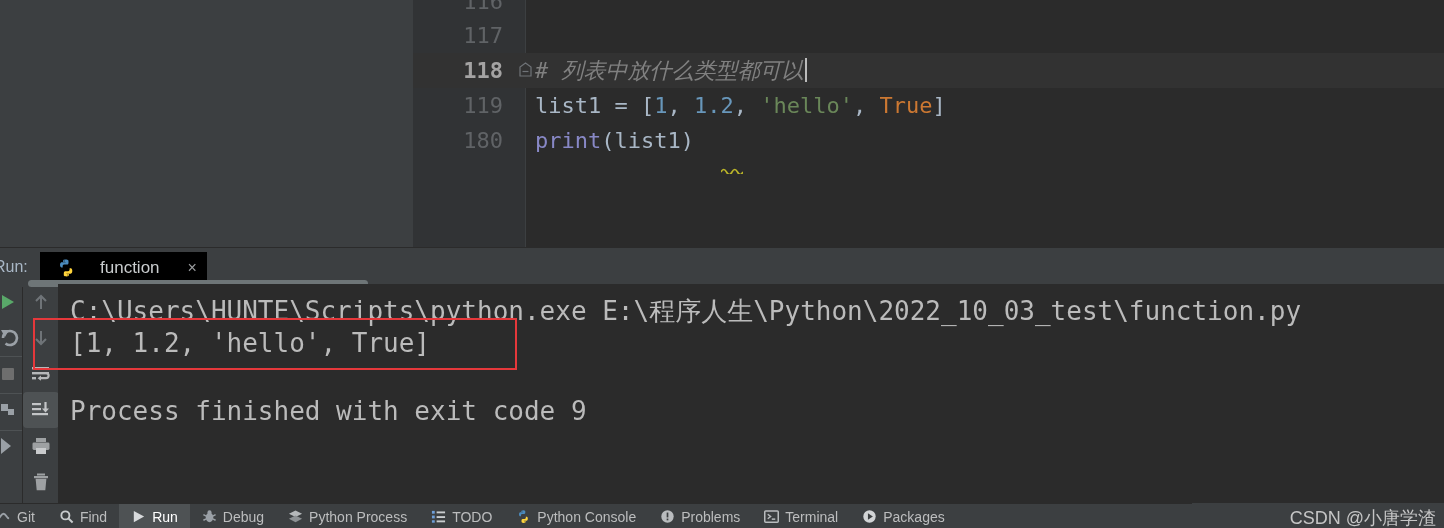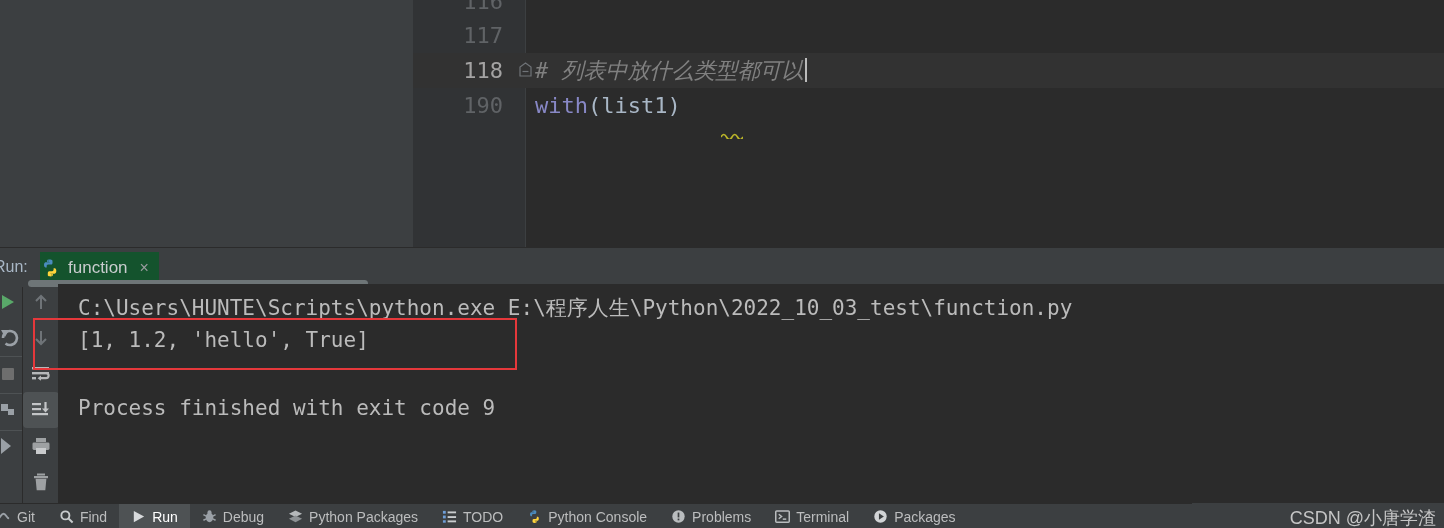--- a/index.html
+++ b/index.html
@@ -30,21 +30,21 @@
     position:absolute;left:112px;top:0;width:1px;height:247px;
     background:#3c3f41;
   }
   .code-rows{position:absolute;left:0;top:0;right:0;height:281px;}
   .row{
     position:relative;height:35px;line-height:35px;
     font-family:"DejaVu Sans Mono","Liberation Mono",monospace;
     font-size:22px;white-space:pre;
   }
   .row.current{background:#323232;}
-  .row.current .lineno{color:#a4a3a3;font-weight:normal;}
+  .row.current .lineno{color:#a4a3a3;font-weight:bold;}
   .lineno{
     position:absolute;left:0;top:0;width:90px;text-align:right;
     color:#606366;font-size:22px;
     font-family:"DejaVu Sans Mono","Liberation Mono",monospace;
   }
   .codetext{
     position:absolute;left:122px;top:0;color:#a9b7c6;
   }
   .fold{
     position:absolute;left:106px;top:9px;width:13px;height:15px;
@@ -76,22 +76,22 @@
   .runwin{
     position:absolute;left:0;top:252px;width:1444px;height:251px;
     background:#3c3f41;
   }
   .run-label{
     position:absolute;left:-6px;top:258px;
     color:#a9b7c6;font-size:16px;
   }
   .tab{
     position:absolute;left:40px;top:252px;height:32px;
-    display:flex;align-items:center;gap:8px;
-    padding:0 10px 0 0;background:#14532d;
+    display:flex;align-items:center;gap:24px;
+    padding:0 10px 0 16px;background:#000000;
   }
   .tab-ico{width:20px;height:20px;flex:0 0 20px;}
   .tab-title{color:#c9ccce;font-size:17px;}
   .tab-close{color:#9a9c9e;font-size:16px;margin-left:4px;cursor:default;}
 
   
   .mini-toolbar{
     position:absolute;left:0;top:284px;width:22px;height:219px;
     background:#3c3f41;
   }
@@ -120,21 +120,21 @@
     position:absolute;left:28px;top:280px;width:340px;height:7px;
     background:#6e7577;border-radius:4px;
   }
   .hscroll-track{
     position:absolute;left:22px;top:280px;width:1422px;height:7px;
     background:#3c3f41;
   }
   .con-line{
     position:absolute;left:12px;
     font-family:"DejaVu Sans Mono","Liberation Mono",monospace;
-    font-size:21px;color:#bbbbbb;white-space:pre;margin-left:8px;
+    font-size:26px;color:#bbbbbb;white-space:pre;
   }
   .con-line.l1{top:10px;}
   .con-line.l2{top:44px;}
   .con-line.l3{top:112px;}
 
   .redbox{
     position:absolute;left:33px;top:318px;width:484px;height:52px;
     border:2px solid #e5383b;box-sizing:border-box;pointer-events:none;
   }
 
@@ -166,21 +166,22 @@
   <div class="editor">
     <div class="gutter"></div>
     <div class="gutter-sep"></div>
     <div class="code-rows" id="code-rows">
         <div class="row" style="height: 18px; line-height: 0px; overflow: hidden;"><span class="lineno" style="top: -16px; line-height: 35px;">116</span><span class="codetext" style="top: -16px;"></span></div>
         <div class="row"><span class="lineno">117</span><span class="codetext"></span></div>
         <div class="row current"><span class="lineno">118</span><span class="fold"><svg viewBox="0 0 13 15" width="13" height="15">
               <path d="M6.5 1 12 5v9H1V5z" fill="none" stroke="#6f7377" stroke-width="1.2"></path>
               <line x1="3.5" y1="9.5" x2="9.5" y2="9.5" stroke="#6f7377" stroke-width="1.2"></line>
             </svg></span><span class="codetext"><span class="t-comment"># 列表中放什么类型都可以</span><span class="caret"></span></span></div>
-        <div class="row"><span class="lineno">190</span><span class="codetext"><span class="t-fn">with</span><span class="t-default">(list1)</span></span><span class="squiggle"><svg viewBox="0 0 22 7" width="22" height="7">
+        <div class="row"><span class="lineno">119</span><span class="codetext"><span class="t-default">list1 = [</span><span class="t-num">1</span><span class="t-default">, </span><span class="t-num">1.2</span><span class="t-default">, </span><span class="t-str">'hello'</span><span class="t-default">, </span><span class="t-kw">True</span><span class="t-default">]</span></span></div>
+        <div class="row"><span class="lineno">180</span><span class="codetext"><span class="t-fn">print</span><span class="t-default">(list1)</span></span><span class="squiggle"><svg viewBox="0 0 22 7" width="22" height="7">
               <path d="M0 5 Q2.7 0 5.5 5 T11 5 T16.5 5 T22 5" fill="none" stroke="#bbb529" stroke-width="1.6"></path>
             </svg></span></div>
       </div>
   </div>
 
   <div class="splitter"></div>
 
   <div class="runwin"></div>
 
   <div class="run-label">Run:</div>
@@ -326,21 +327,21 @@
         </span>
         <span>Debug</span>
       </div>
       <div class="sb-item">
         <span style="display: inline-flex;">
           <svg class="sb-ico" viewBox="0 0 16 16">
             <polygon points="8,1.5 15,5 8,8.5 1,5" fill="#b5b8ba"></polygon>
             <polygon points="8,7 15,10.5 8,14 1,10.5" fill="#8d9194"></polygon>
           </svg>
         </span>
-        <span>Python Packages</span>
+        <span>Python Process</span>
       </div>
       <div class="sb-item">
         <span style="display: inline-flex;">
           <svg class="sb-ico" viewBox="0 0 16 16">
             <rect x="1" y="2" width="3" height="3" fill="#6f9fd8"></rect>
             <rect x="1" y="7" width="3" height="3" fill="#6f9fd8"></rect>
             <rect x="1" y="12" width="3" height="2.6" fill="#6f9fd8"></rect>
             <rect x="6" y="2.6" width="9" height="2" fill="#c9ccce"></rect>
             <rect x="6" y="7.6" width="9" height="2" fill="#c9ccce"></rect>
             <rect x="6" y="12.2" width="9" height="2" fill="#c9ccce"></rect>

